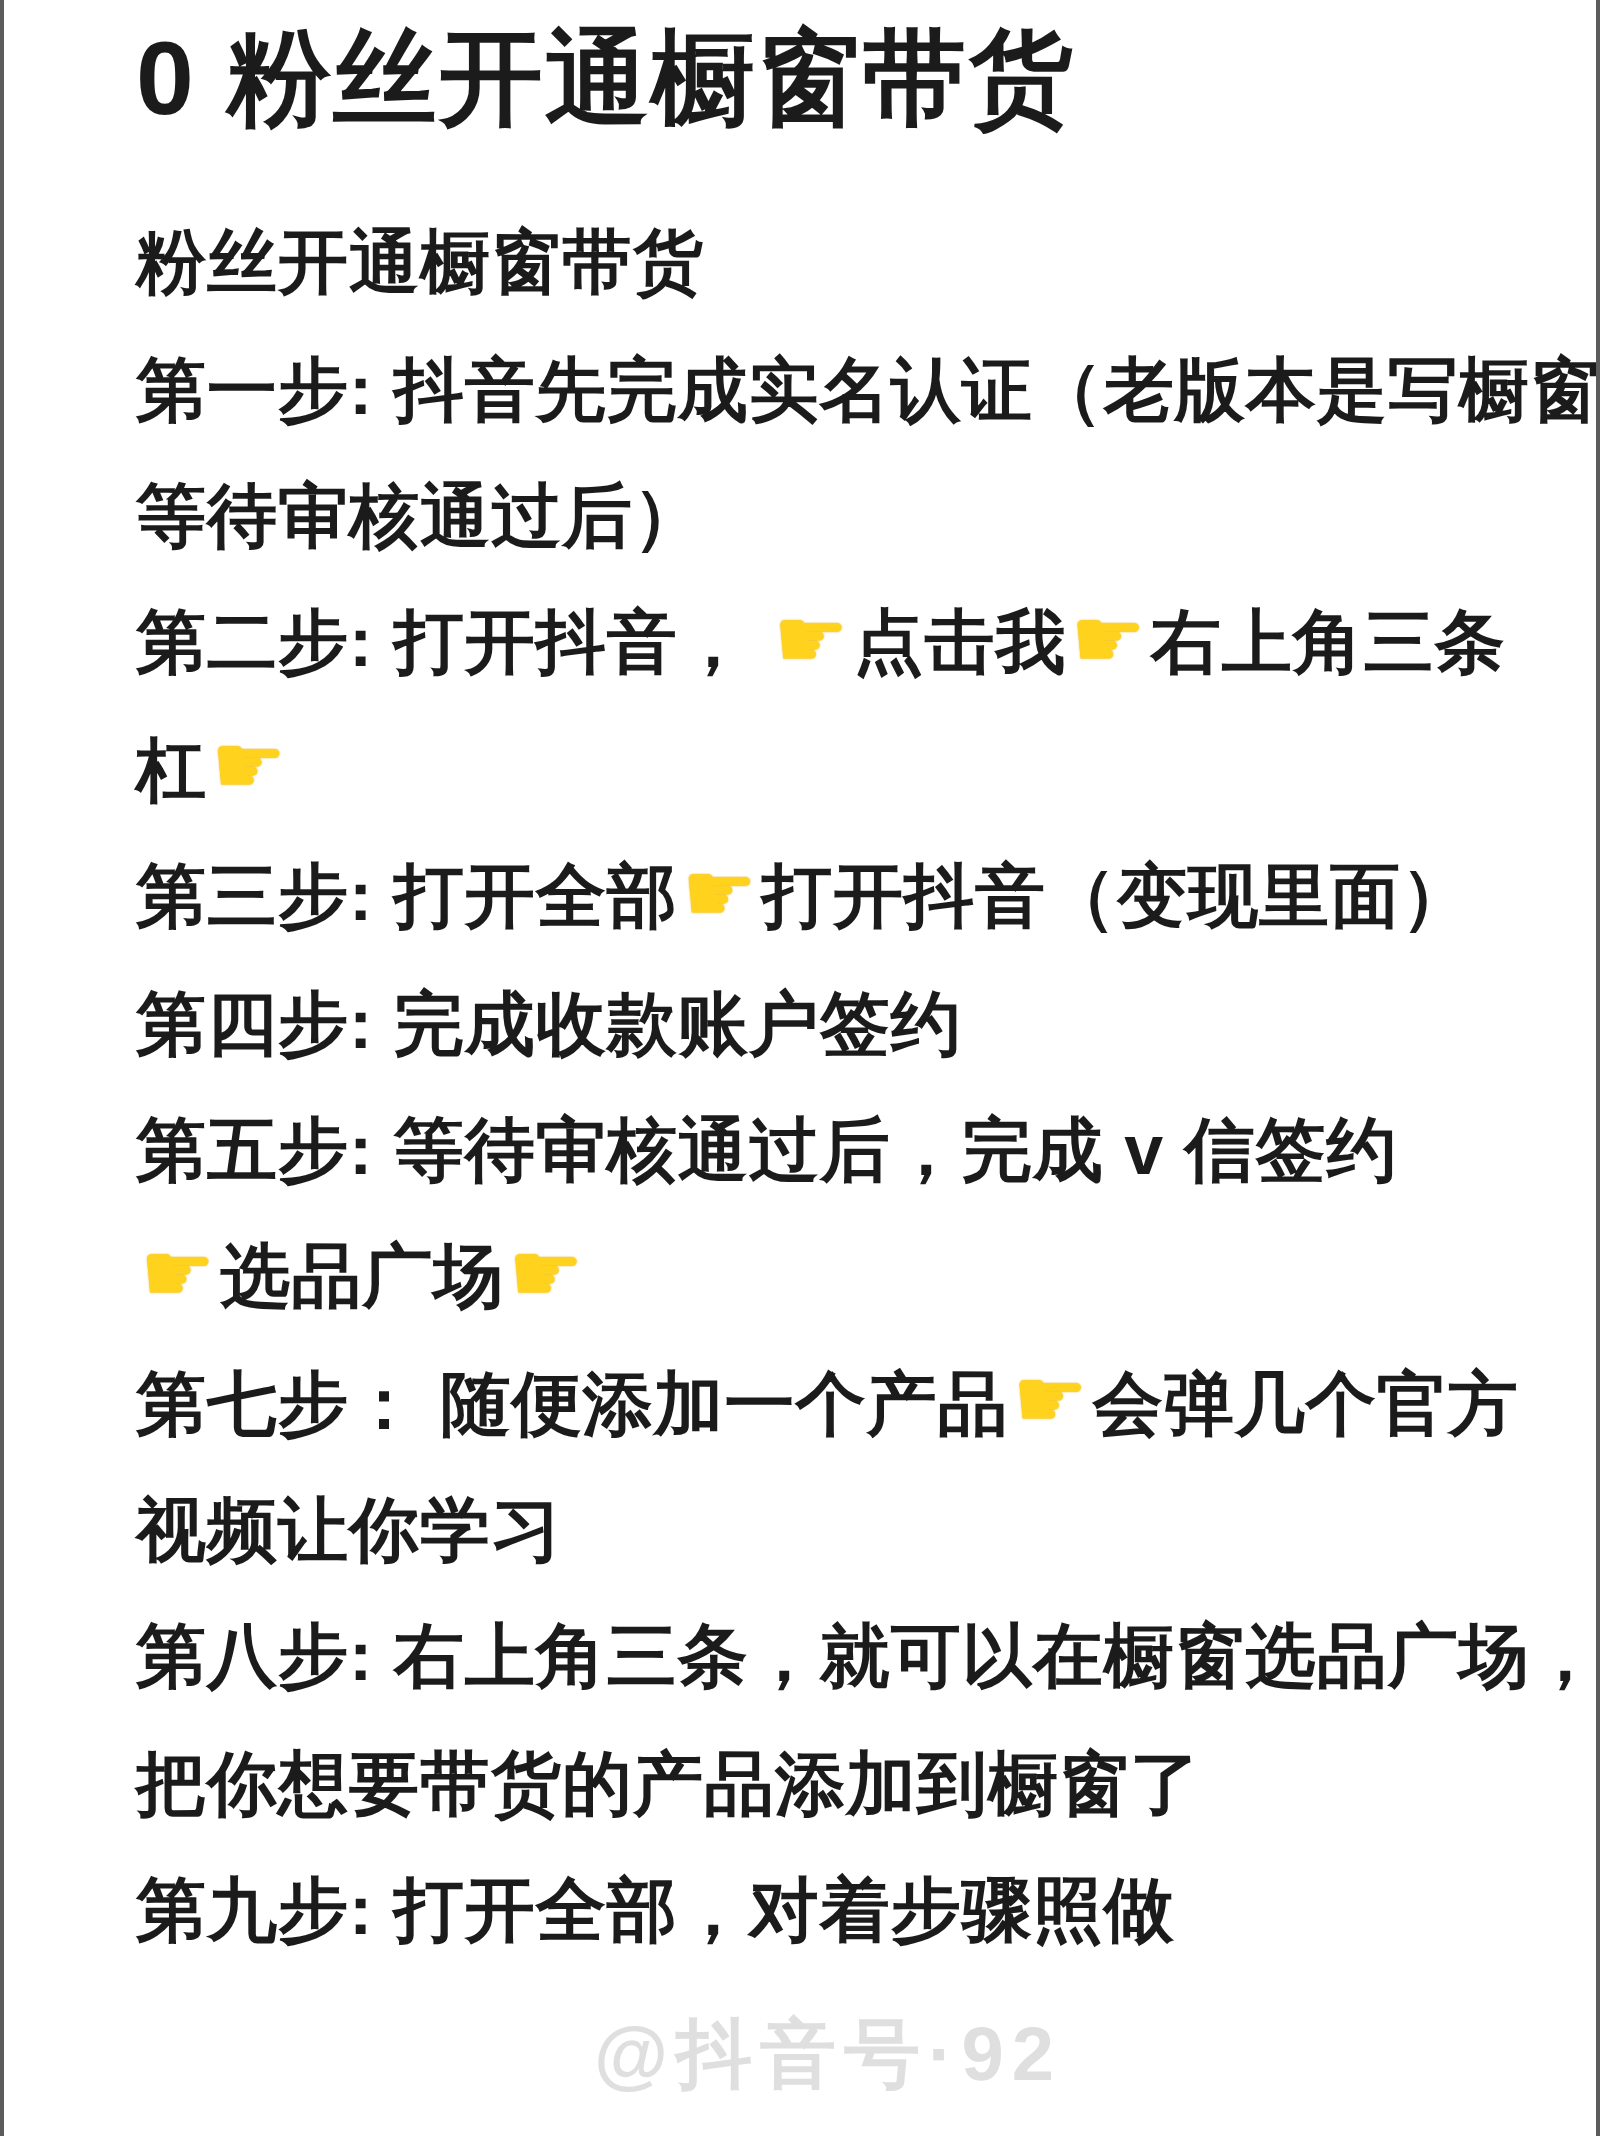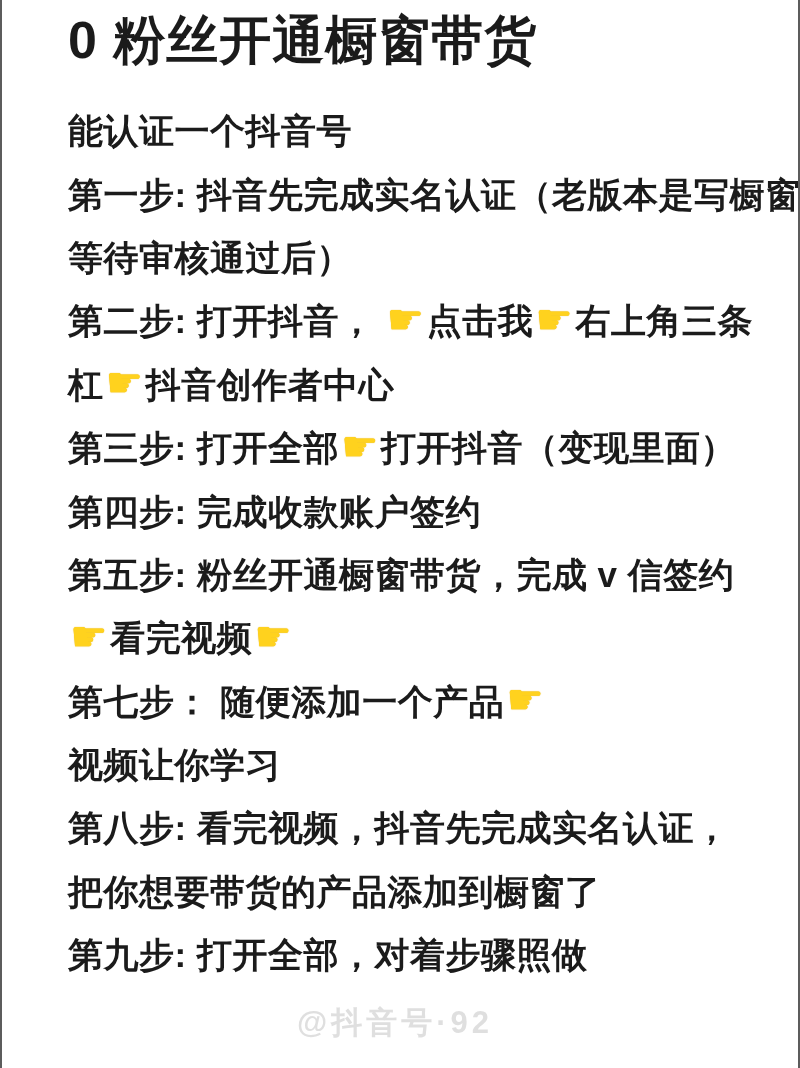--- a/index.html
+++ b/index.html
@@ -25,21 +25,21 @@
     font-weight: 700;
     color: #1b1b1b;
     letter-spacing: 1px;
     white-space: nowrap;
     z-index: 3;
   }
   .watermark {
     position: absolute;
     left: 295px;
     top: 1002px;
-    font-size: 31px;
+    font-size: 38px;
     font-weight: 700;
     color: #b9b9b9;
     opacity: 0.45;
     letter-spacing: 4px;
     white-space: nowrap;
     z-index: 1;
   }
   .content {
     position: absolute;
     left: 0;
@@ -69,28 +69,28 @@
 </style>
 </head>
 <body>
 
 <div class="page">
   <h1 class="title">0 粉丝开通橱窗带货</h1>
 
   <div class="watermark">@抖音号·92</div>
 
   <div class="content">
-      <div class="line"><span>能认证一个抖音号</span></div>
+      <div class="line"><span>粉丝开通橱窗带货</span></div>
       <div class="line"><span>第一步: 抖音先完成实名认证（老版本是写橱窗</span></div>
       <div class="line"><span>等待审核通过后）</span></div>
       <div class="line"><span>第二步: 打开抖音， </span><span class="finger">☛</span><span>点击我</span><span class="finger">☛</span><span>右上角三条</span></div>
-      <div class="line"><span>杠</span><span class="finger">☛</span><span>抖音创作者中心</span></div>
+      <div class="line"><span>杠</span><span class="finger">☛</span></div>
       <div class="line"><span>第三步: 打开全部</span><span class="finger">☛</span><span>打开抖音（变现里面）</span></div>
       <div class="line"><span>第四步: 完成收款账户签约</span></div>
-      <div class="line"><span>第五步: 粉丝开通橱窗带货，完成 v 信签约</span></div>
-      <div class="line"><span class="finger">☛</span><span>看完视频</span><span class="finger">☛</span></div>
-      <div class="line"><span>第七步： 随便添加一个产品</span><span class="finger">☛</span></div>
+      <div class="line"><span>第五步: 等待审核通过后，完成 v 信签约</span></div>
+      <div class="line"><span class="finger">☛</span><span>选品广场</span><span class="finger">☛</span></div>
+      <div class="line"><span>第七步： 随便添加一个产品</span><span class="finger">☛</span><span>会弹几个官方</span></div>
       <div class="line"><span>视频让你学习</span></div>
-      <div class="line"><span>第八步: 看完视频，抖音先完成实名认证，</span></div>
+      <div class="line"><span>第八步: 右上角三条，就可以在橱窗选品广场，</span></div>
       <div class="line"><span>把你想要带货的产品添加到橱窗了</span></div>
       <div class="line"><span>第九步: 打开全部，对着步骤照做</span></div>
     </div>
 </div>
 
 </body></html>

